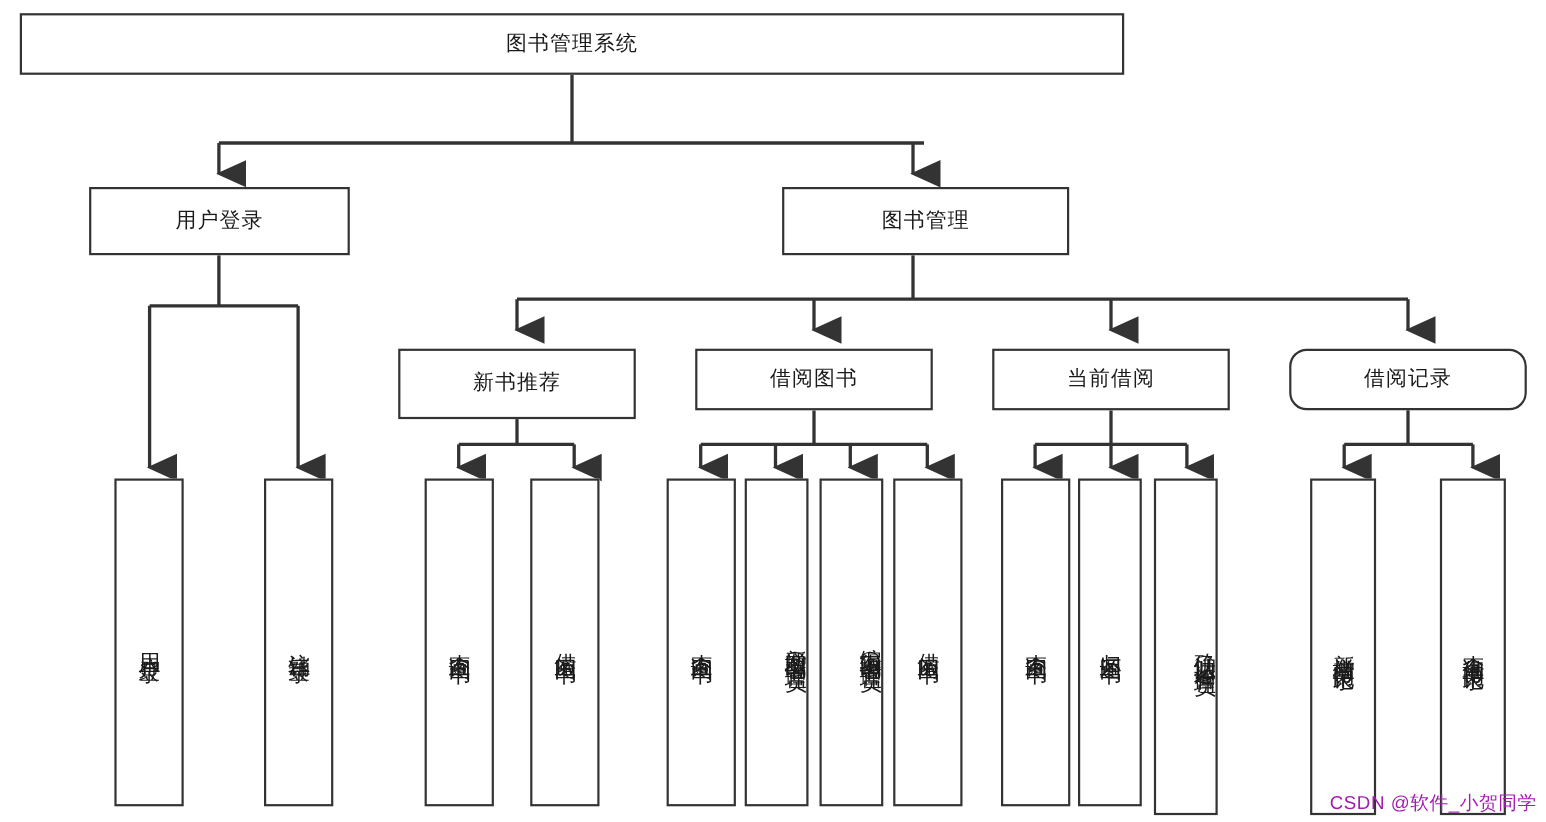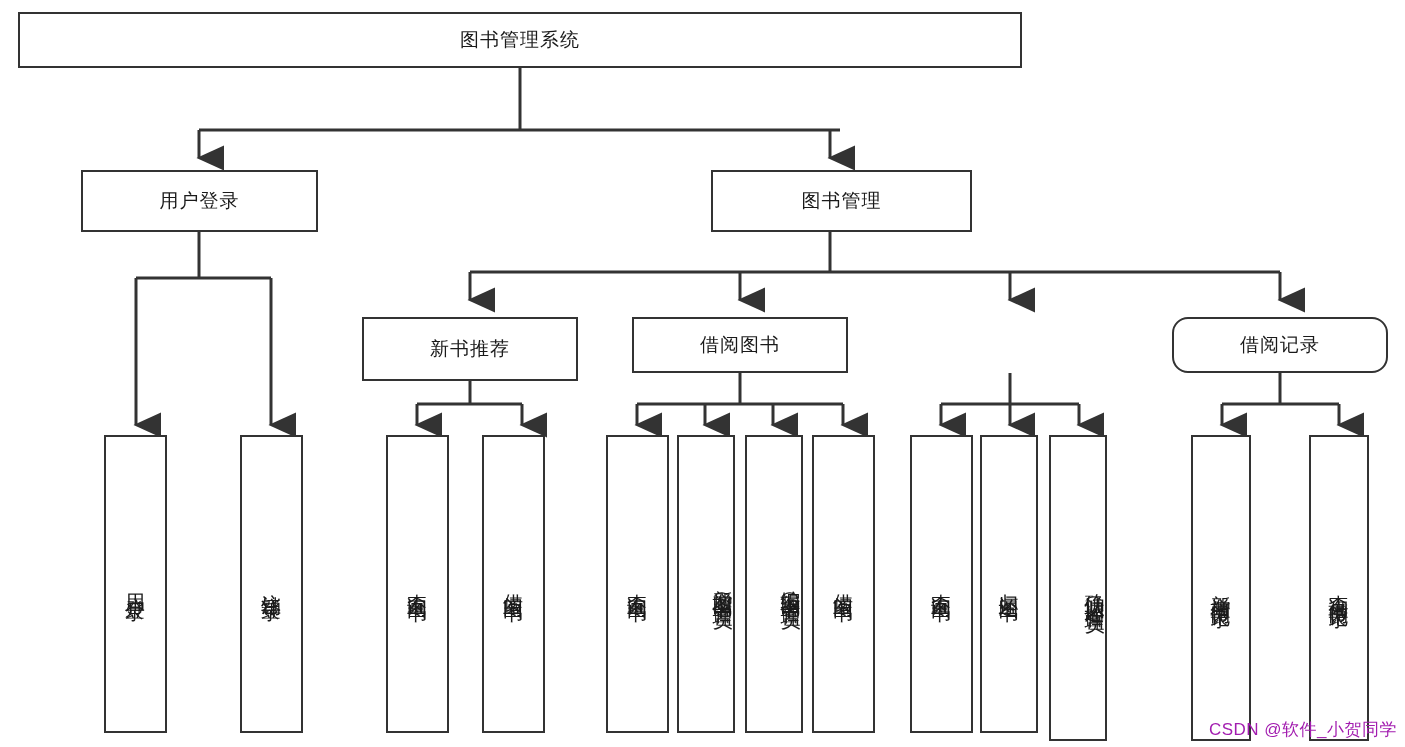--- a/index.html
+++ b/index.html
@@ -120,20 +120,21 @@
     </g>
   </svg>
 
   <div class="node h" style="left:18px; top:12px; width:1004px; height:56px;">图书管理系统</div>
 
   <div class="node h" style="left:81px; top:170px; width:237px; height:62px;">用户登录</div>
   <div class="node h" style="left:711px; top:170px; width:261px; height:62px;">图书管理</div>
 
   <div class="node h" style="left:362px; top:317px; width:216px; height:64px;">新书推荐</div>
   <div class="node h" style="left:632px; top:317px; width:216px; height:56px;">借阅图书</div>
+  <div class="node h" style="left:902px; top:317px; width:216px; height:56px;">当前借阅</div>
   <div class="node h" style="left:1172px; top:317px; width:216px; height:56px;border-radius:16px;">借阅记录</div>
 
   <div class="node v mid" style="left:104px; top:435px; width:63px; height:298px;">用户登录</div>
   <div class="node v mid" style="left:240px; top:435px; width:63px; height:298px;">注销登录</div>
 
   <div class="node v mid" style="left:386px; top:435px; width:63px; height:298px;">查询图书</div>
   <div class="node v mid" style="left:482px; top:435px; width:63px; height:298px;">借阅图书</div>
 
   <div class="node v mid" style="left:606px; top:435px; width:63px; height:298px;">查询图书</div>
   <div class="node v" style="left:677px; top:435px; width:58px; height:298px;">新增图书（管理员）</div>

